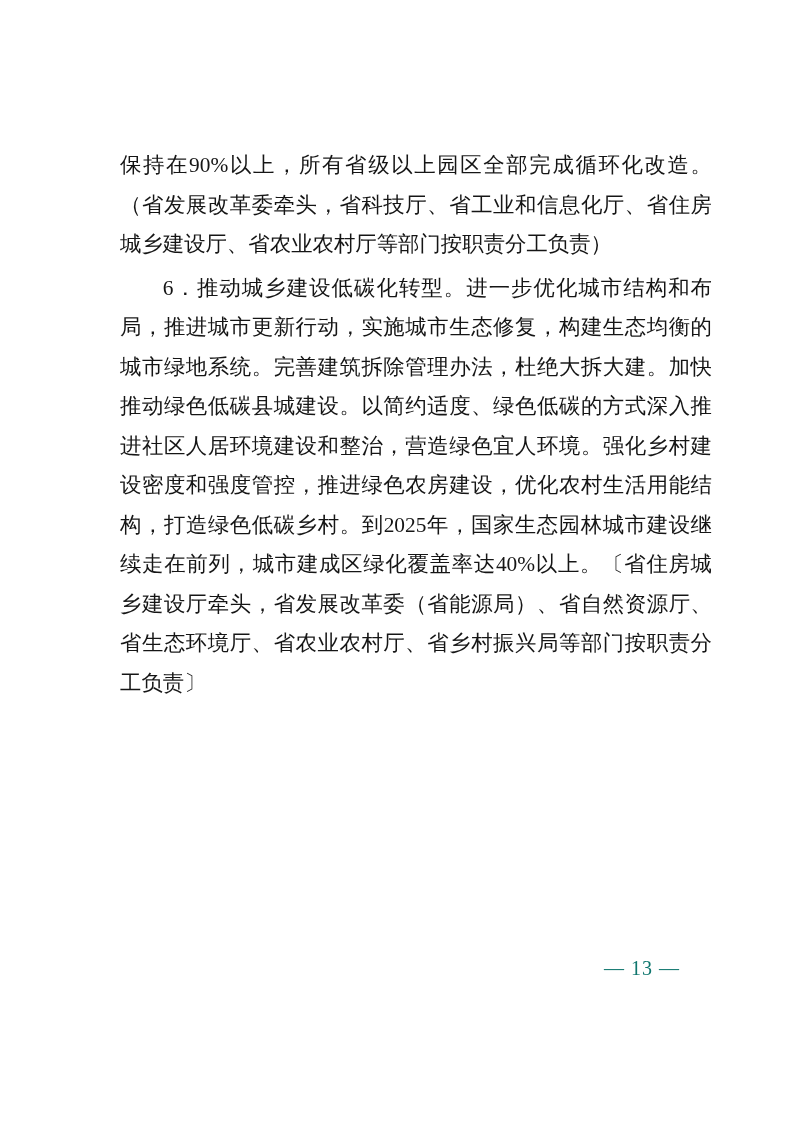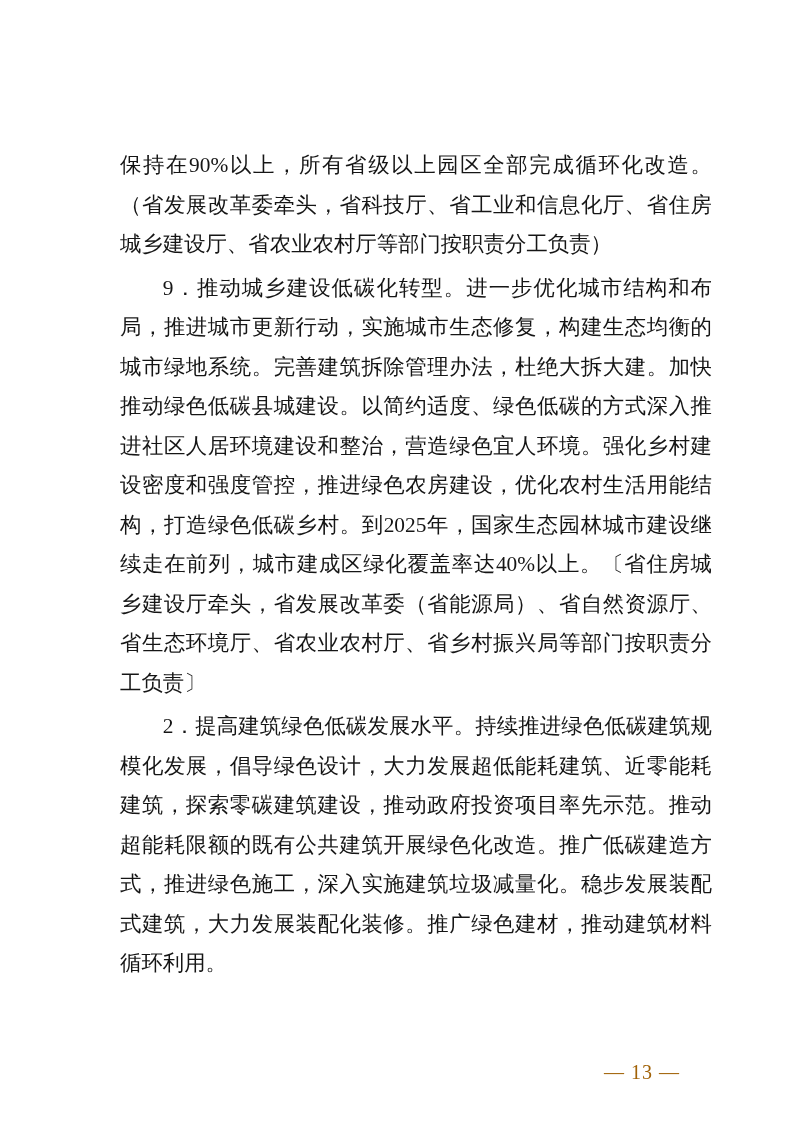--- a/index.html
+++ b/index.html
@@ -27,35 +27,34 @@
     font-size: 21.4px;
     line-height: 39.5px;
     text-align: justify;
     word-break: break-all;
   }
   .body-text p.indent {
     text-indent: 2em;
   }
   .page-number {
     position: absolute;
-    top: 1044px;
+    top: 940px;
     right: 122px;
     font-size: 20px;
     line-height: 24px;
     letter-spacing: 1px;
-    color: #a16207;
+    color: #0f766e;
     white-space: pre;
   }
 </style>
 </head>
 <body>
 
 <div class="page">
 
   <div class="body-text">
     <p>保持在90%以上，所有省级以上园区全部完成循环化改造。（省发展改革委牵头，省科技厅、省工业和信息化厅、省住房城乡建设厅、省农业农村厅等部门按职责分工负责）</p>
-    <p class="indent">9．推动城乡建设低碳化转型。进一步优化城市结构和布局，推进城市更新行动，实施城市生态修复，构建生态均衡的城市绿地系统。完善建筑拆除管理办法，杜绝大拆大建。加快推动绿色低碳县城建设。以简约适度、绿色低碳的方式深入推进社区人居环境建设和整治，营造绿色宜人环境。强化乡村建设密度和强度管控，推进绿色农房建设，优化农村生活用能结构，打造绿色低碳乡村。到2025年，国家生态园林城市建设继续走在前列，城市建成区绿化覆盖率达40%以上。〔省住房城乡建设厅牵头，省发展改革委（省能源局）、省自然资源厅、省生态环境厅、省农业农村厅、省乡村振兴局等部门按职责分工负责〕</p>
-    <p class="indent">2．提高建筑绿色低碳发展水平。持续推进绿色低碳建筑规模化发展，倡导绿色设计，大力发展超低能耗建筑、近零能耗建筑，探索零碳建筑建设，推动政府投资项目率先示范。推动超能耗限额的既有公共建筑开展绿色化改造。推广低碳建造方式，推进绿色施工，深入实施建筑垃圾减量化。稳步发展装配式建筑，大力发展装配化装修。推广绿色建材，推动建筑材料循环利用。</p>
+    <p class="indent">6．推动城乡建设低碳化转型。进一步优化城市结构和布局，推进城市更新行动，实施城市生态修复，构建生态均衡的城市绿地系统。完善建筑拆除管理办法，杜绝大拆大建。加快推动绿色低碳县城建设。以简约适度、绿色低碳的方式深入推进社区人居环境建设和整治，营造绿色宜人环境。强化乡村建设密度和强度管控，推进绿色农房建设，优化农村生活用能结构，打造绿色低碳乡村。到2025年，国家生态园林城市建设继续走在前列，城市建成区绿化覆盖率达40%以上。〔省住房城乡建设厅牵头，省发展改革委（省能源局）、省自然资源厅、省生态环境厅、省农业农村厅、省乡村振兴局等部门按职责分工负责〕</p>
   </div>
 
   <div class="page-number">— 13 —</div>
 
 </div>
 
 </body></html>

